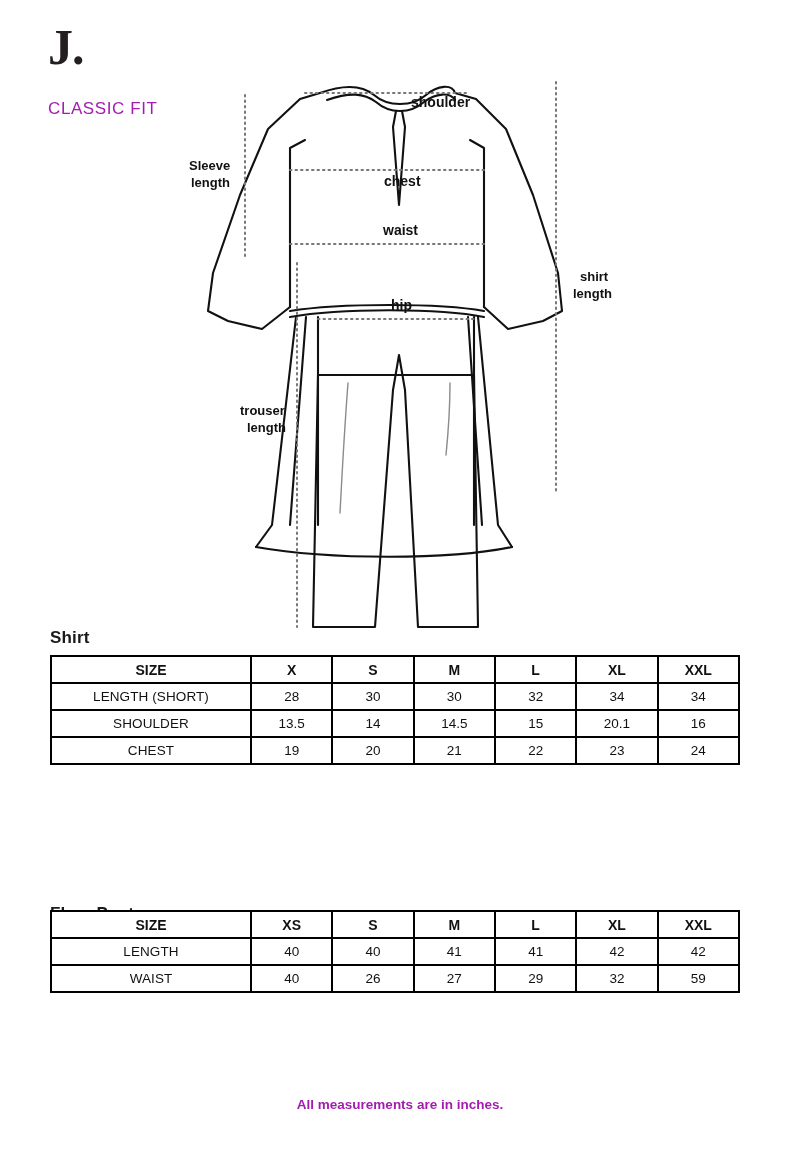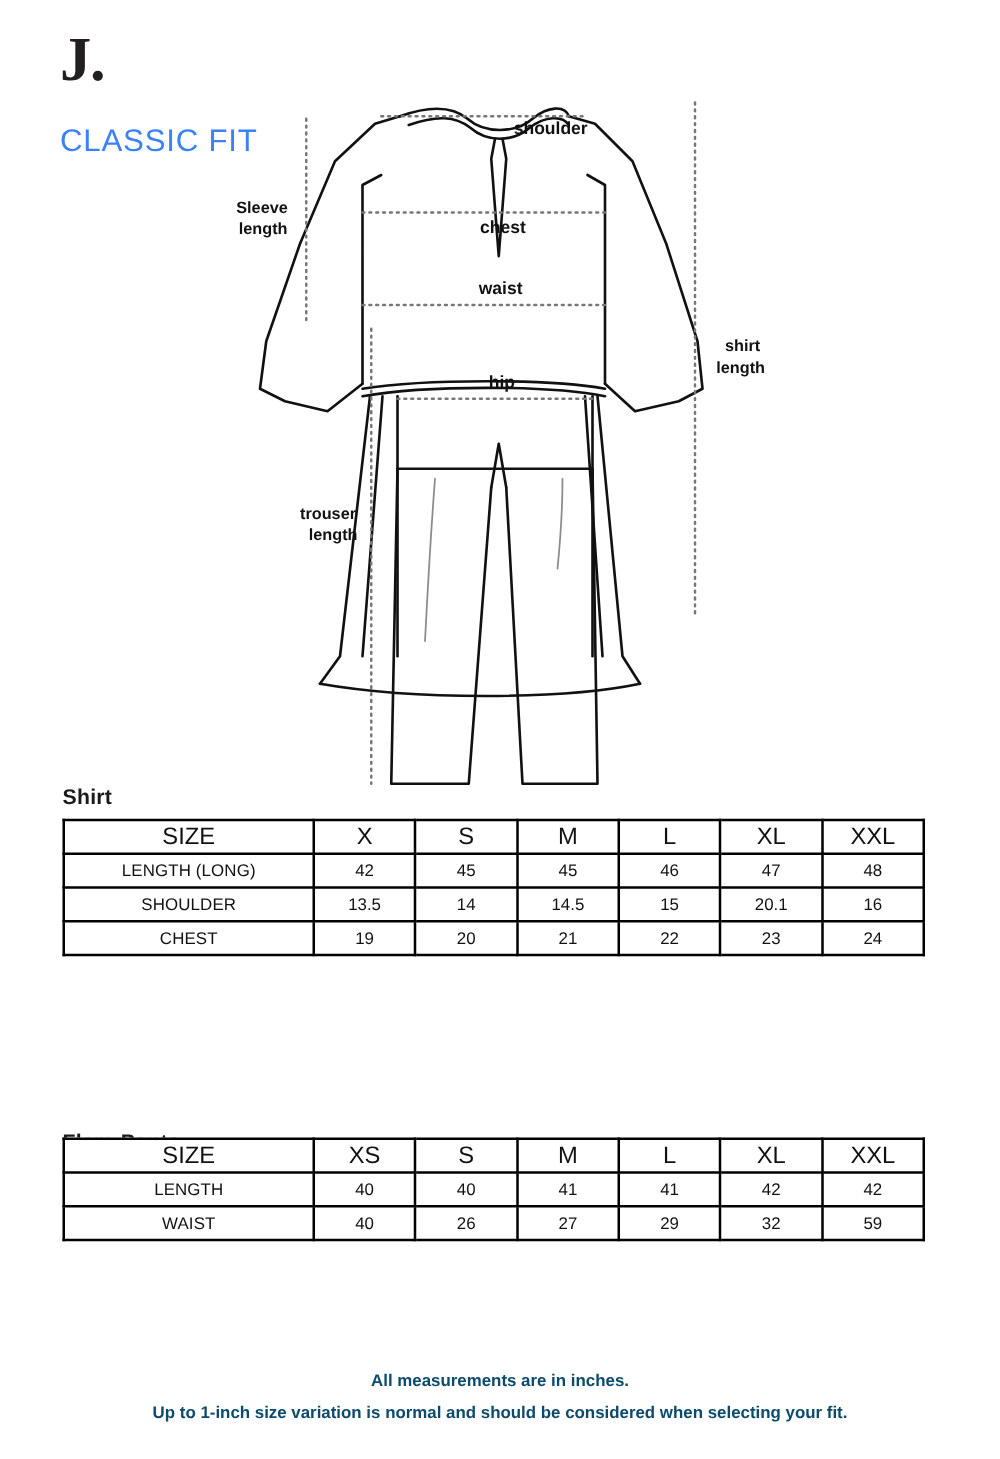--- a/index.html
+++ b/index.html
@@ -22,24 +22,24 @@
     font-family: "Liberation Serif", serif;
     font-size: 50px;
     font-weight: 700;
     line-height: 1;
     color: #231f20;
     letter-spacing: -1px;
   }
   .page-title {
     position: absolute;
     left: 48px; top: 99px;
-    font-size: 25px;
+    font-size: 17px;
     font-weight: 400;
     letter-spacing: 0.6px;
-    color: #3b82f6;
+    color: #a21caf;
   }
 
   
   .diagram {
     position: absolute;
     left: 0; top: 55px;
     width: 800px; height: 590px;
   }
   .diagram svg { display: block; }
 
@@ -70,41 +70,41 @@
     border: 2px solid #000;
     text-align: center;
     vertical-align: middle;
     height: 27px;
     font-size: 13.5px;
     font-weight: 400;
     color: #111;
     padding: 0 2px;
   }
   .size-table th {
-    font-weight: 400;
-    font-size: 19px;
+    font-weight: 700;
+    font-size: 14px;
   }
   .size-table col.label-col { width: 200px; }
   .size-table col.val-col { width: 81.33px; }
   .size-table td.row-label {
     font-size: 13.5px;
     letter-spacing: 0.1px;
   }
 
   
   .footer-notes {
     position: absolute;
     left: 0; top: 1092px;
     width: 800px;
     text-align: center;
   }
   .footer-notes div {
     font-size: 13.5px;
     font-weight: 600;
-    color: #0c4a6e;
+    color: #a21caf;
     line-height: 25px;
   }
 
   
   .dg-label { font-family: "Liberation Sans", sans-serif; font-size: 14px; font-weight: 700; fill: #111; }
   .dg-label-sm { font-family: "Liberation Sans", sans-serif; font-size: 13px; font-weight: 700; fill: #111; }
 </style>
 </head>
 <body>
 
@@ -215,27 +215,27 @@
       <th>X</th>
       <th>S</th>
       <th>M</th>
       <th>L</th>
       <th>XL</th>
       <th>XXL</th>
     </tr>
   </thead>
   <tbody>
     <tr>
-      <td class="row-label">LENGTH (LONG)</td>
-      <td>42</td>
-      <td>45</td>
-      <td>45</td>
-      <td>46</td>
-      <td>47</td>
-      <td>48</td>
+      <td class="row-label">LENGTH (SHORT)</td>
+      <td>28</td>
+      <td>30</td>
+      <td>30</td>
+      <td>32</td>
+      <td>34</td>
+      <td>34</td>
     </tr>
     <tr>
       <td class="row-label">SHOULDER</td>
       <td>13.5</td>
       <td>14</td>
       <td>14.5</td>
       <td>15</td>
       <td>20.1</td>
       <td>16</td>
     </tr>
@@ -291,14 +291,13 @@
       <td>27</td>
       <td>29</td>
       <td>32</td>
       <td>59</td>
     </tr>
   </tbody>
 </table>
 
 <div class="footer-notes">
   <div>All measurements are in inches.</div>
-  <div>Up to 1-inch size variation is normal and should be considered when selecting your fit.</div>
 </div>
 
 </body></html>

